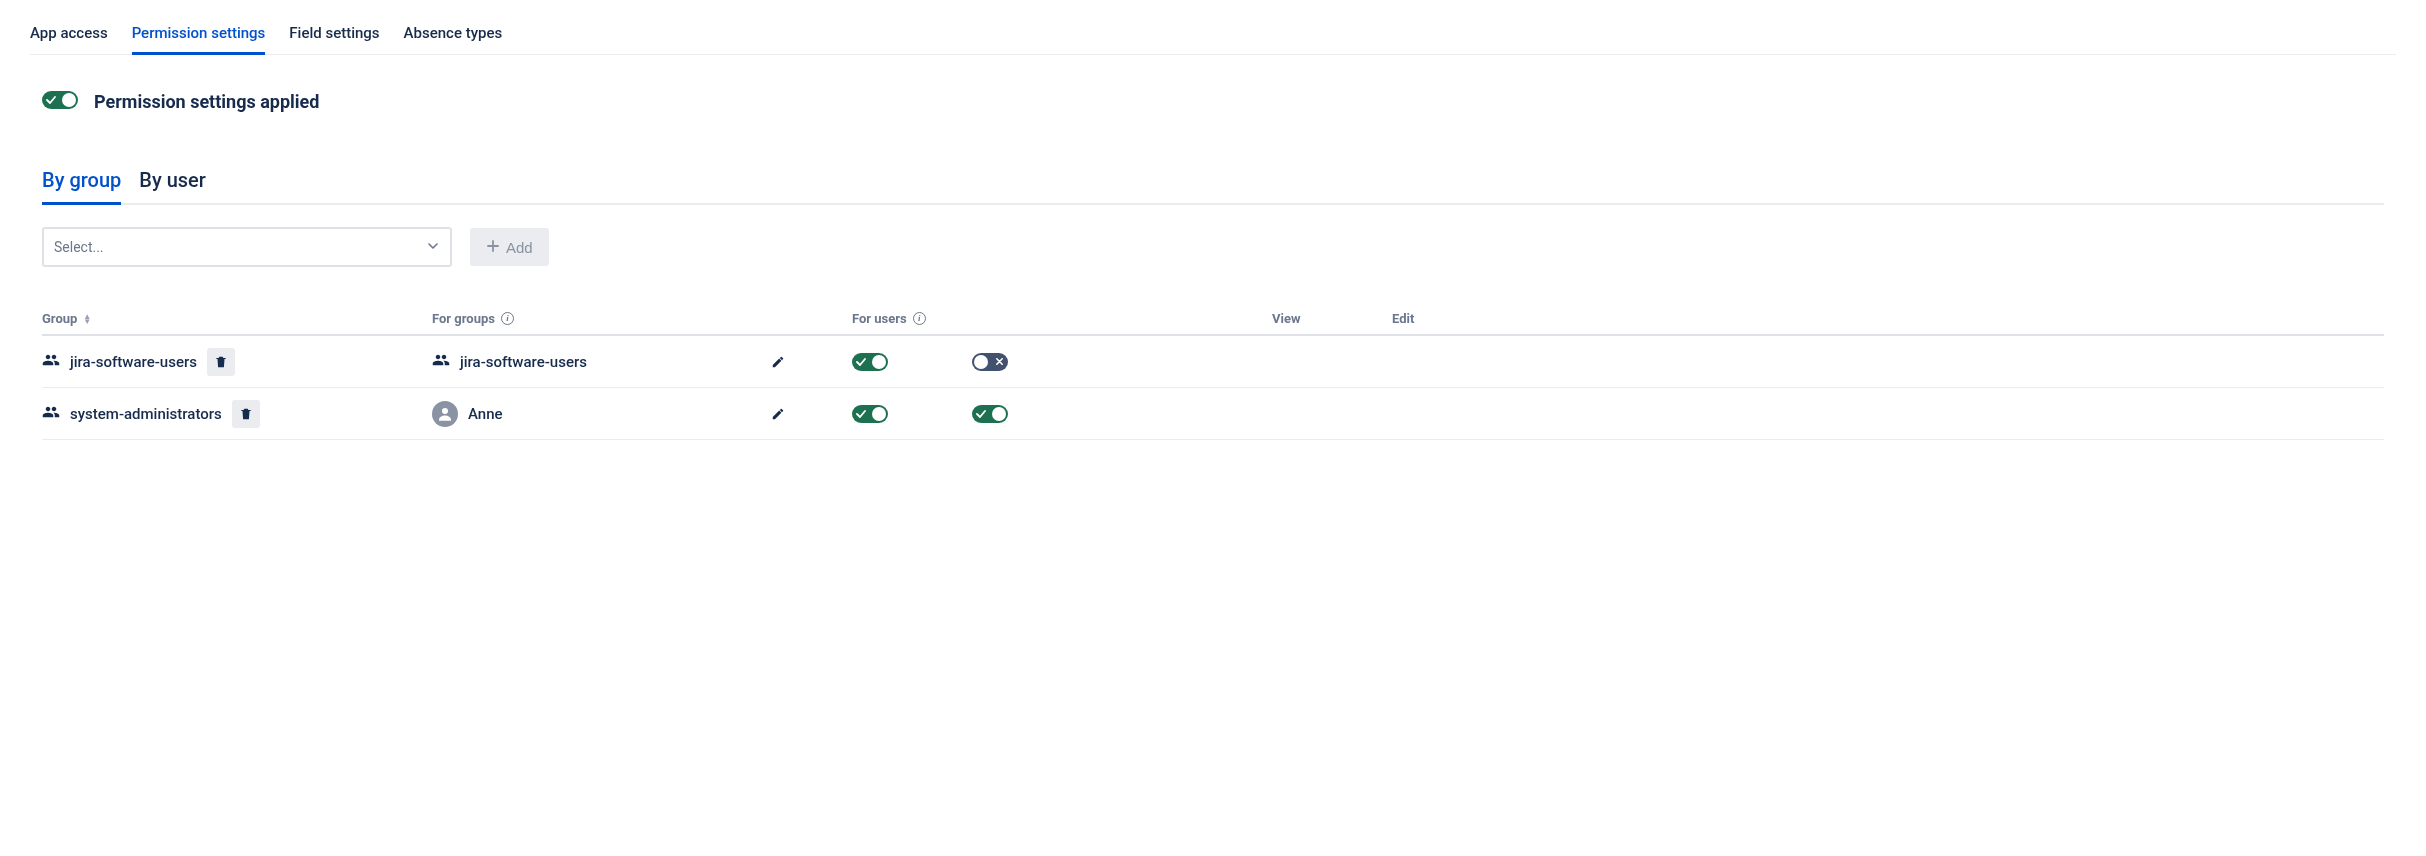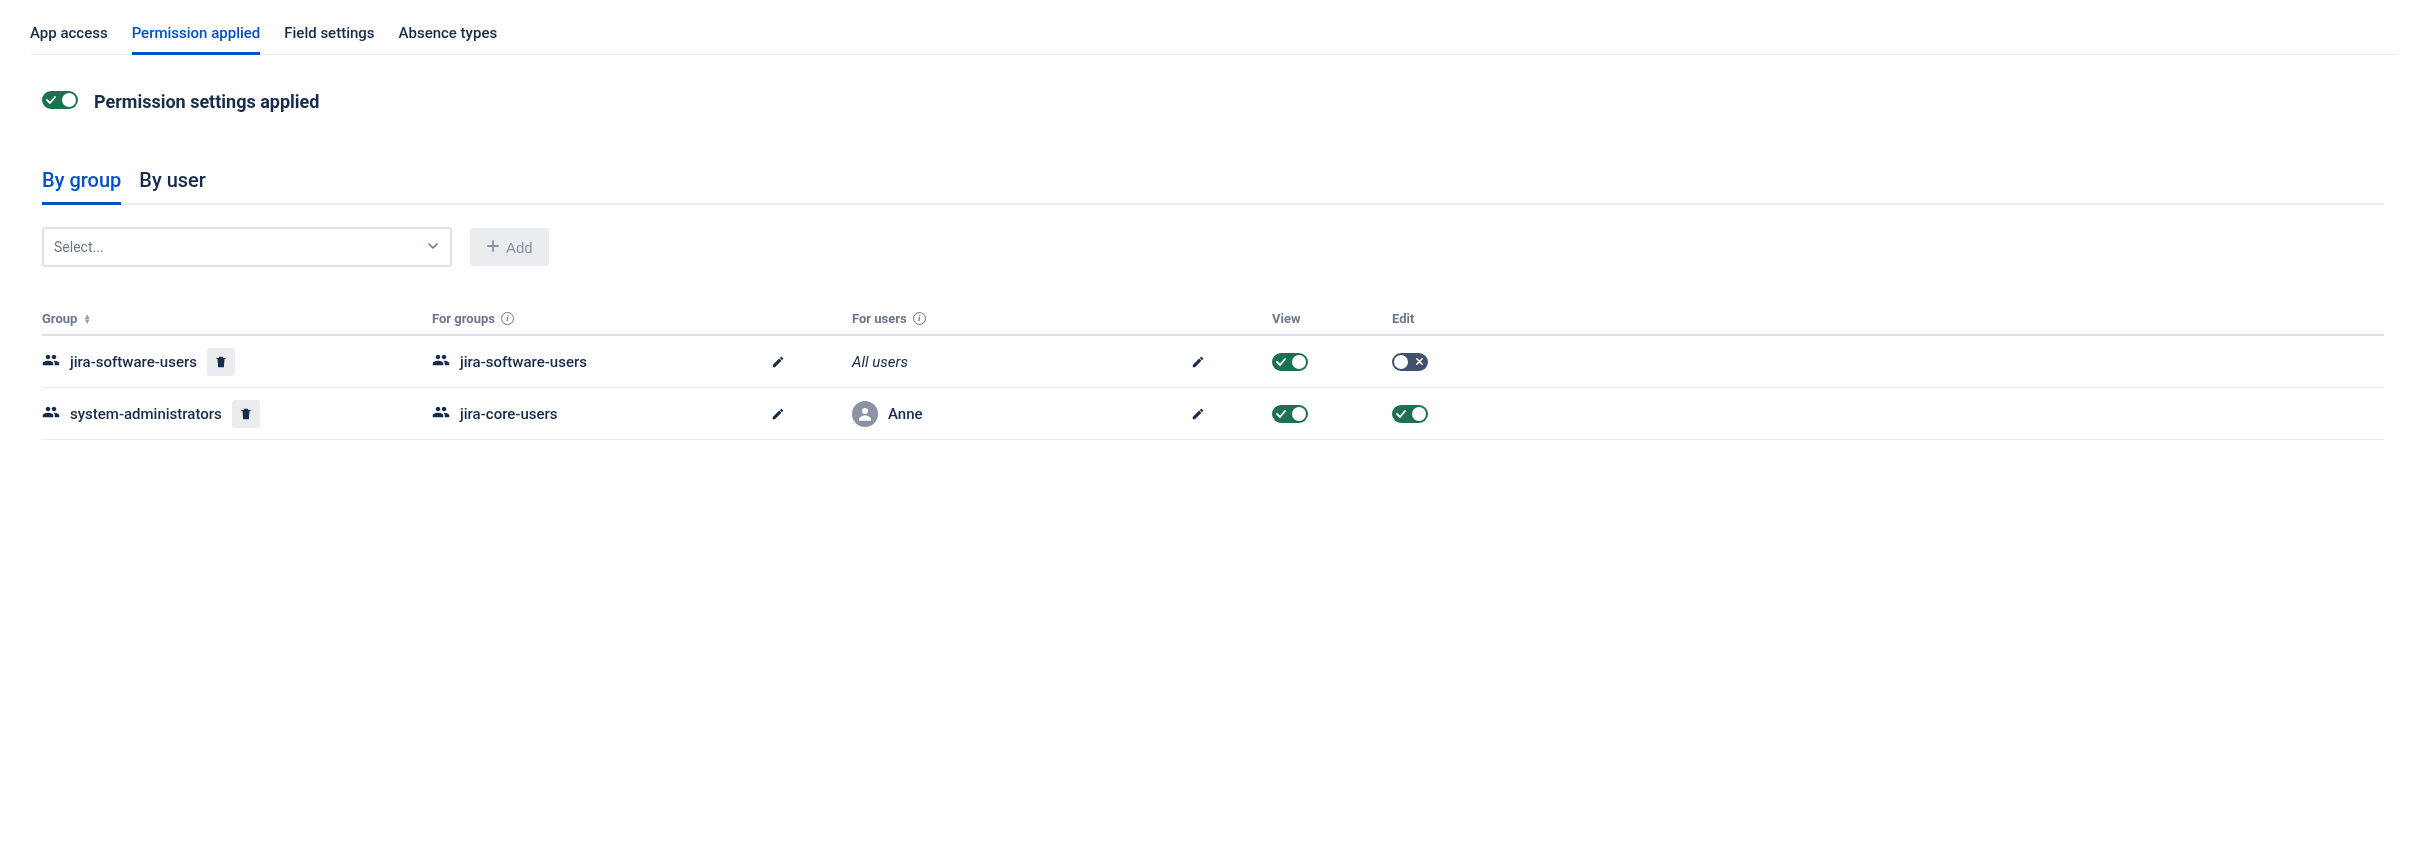--- a/index.html
+++ b/index.html
@@ -206,21 +206,21 @@
     display:flex;
     align-items:center;
     justify-content:center;
   }
 </style>
 </head>
 <body>
 
 <div class="tabs-top">
   <div class="tab">App access</div>
-  <div class="tab selected">Permission applied</div>
+  <div class="tab selected">Permission settings</div>
   <div class="tab">Field settings</div>
   <div class="tab">Absence types</div>
 </div>
 
 <div class="applied-row">
   <div class="toggle on">
     <span class="mark">
       <svg width="10" height="10" viewBox="0 0 10 10">
           <path d="M1 5 L4 8 L9 2" stroke="#fff" stroke-width="1.8" fill="none" stroke-linecap="round" stroke-linejoin="round"></path>
         </svg>
@@ -301,30 +301,20 @@
               </svg>
           </span>
           <span>jira-software-users</span>
         </span>
         <span class="icon-btn">
           <svg width="14" height="14" viewBox="0 0 24 24" fill="#172B4D">
               <path d="M3 17.25V21h3.75L17.81 9.94l-3.75-3.75L3 17.25zM20.71 7.04a1 1 0 0 0 0-1.41l-2.34-2.34a1 1 0 0 0-1.41 0l-1.83 1.83 3.75 3.75 1.83-1.83z"></path>
             </svg>
         </span>
       </div>
-      <div class="cell-for">
-        <span class="left">
-          <span class="italic">All users</span>
-        </span>
-        <span class="icon-btn">
-          <svg width="14" height="14" viewBox="0 0 24 24" fill="#172B4D">
-              <path d="M3 17.25V21h3.75L17.81 9.94l-3.75-3.75L3 17.25zM20.71 7.04a1 1 0 0 0 0-1.41l-2.34-2.34a1 1 0 0 0-1.41 0l-1.83 1.83 3.75 3.75 1.83-1.83z"></path>
-            </svg>
-        </span>
-      </div>
       <div class="cell-toggle">
         <div class="toggle on">
           <span class="mark">
             <svg width="10" height="10" viewBox="0 0 10 10">
                 <path d="M1 5 L4 8 L9 2" stroke="#fff" stroke-width="1.8" fill="none" stroke-linecap="round" stroke-linejoin="round"></path>
               </svg>
           </span>
           <span class="knob"></span>
         </div>
       </div>
@@ -349,35 +339,20 @@
         </span>
         <span>system-administrators</span>
         <span class="icon-btn trash-bg">
           <svg width="14" height="14" viewBox="0 0 24 24" fill="#172B4D">
               <path d="M6 7h12l-1 14H7L6 7zm3-4h6l1 2h4v2H4V5h4l1-2z"></path>
             </svg>
         </span>
       </div>
       <div class="cell-for">
         <span class="left">
-          <span>
-            <svg width="18" height="18" viewBox="0 0 24 24" fill="#172B4D">
-                <path d="M16 11c1.66 0 3-1.34 3-3s-1.34-3-3-3-3 1.34-3 3 1.34 3 3 3zm-8 0c1.66 0 3-1.34 3-3S9.66 5 8 5 5 6.34 5 8s1.34 3 3 3zm0 2c-2.33 0-7 1.17-7 3.5V19h14v-2.5C15 14.17 10.33 13 8 13zm8 0c-.29 0-.62.02-.97.05 1.16.84 1.97 1.97 1.97 3.45V19h6v-2.5c0-2.33-4.67-3.5-7-3.5z"></path>
-              </svg>
-          </span>
-          <span>jira-core-users</span>
-        </span>
-        <span class="icon-btn">
-          <svg width="14" height="14" viewBox="0 0 24 24" fill="#172B4D">
-              <path d="M3 17.25V21h3.75L17.81 9.94l-3.75-3.75L3 17.25zM20.71 7.04a1 1 0 0 0 0-1.41l-2.34-2.34a1 1 0 0 0-1.41 0l-1.83 1.83 3.75 3.75 1.83-1.83z"></path>
-            </svg>
-        </span>
-      </div>
-      <div class="cell-for">
-        <span class="left">
           <span class="avatar">
             <svg width="18" height="18" viewBox="0 0 24 24" fill="#fff">
                 <circle cx="12" cy="8" r="4"></circle>
                 <path d="M4 20c0-4 4-6 8-6s8 2 8 6v1H4v-1z"></path>
               </svg>
           </span>
           <span>Anne</span>
         </span>
         <span class="icon-btn">
           <svg width="14" height="14" viewBox="0 0 24 24" fill="#172B4D">

